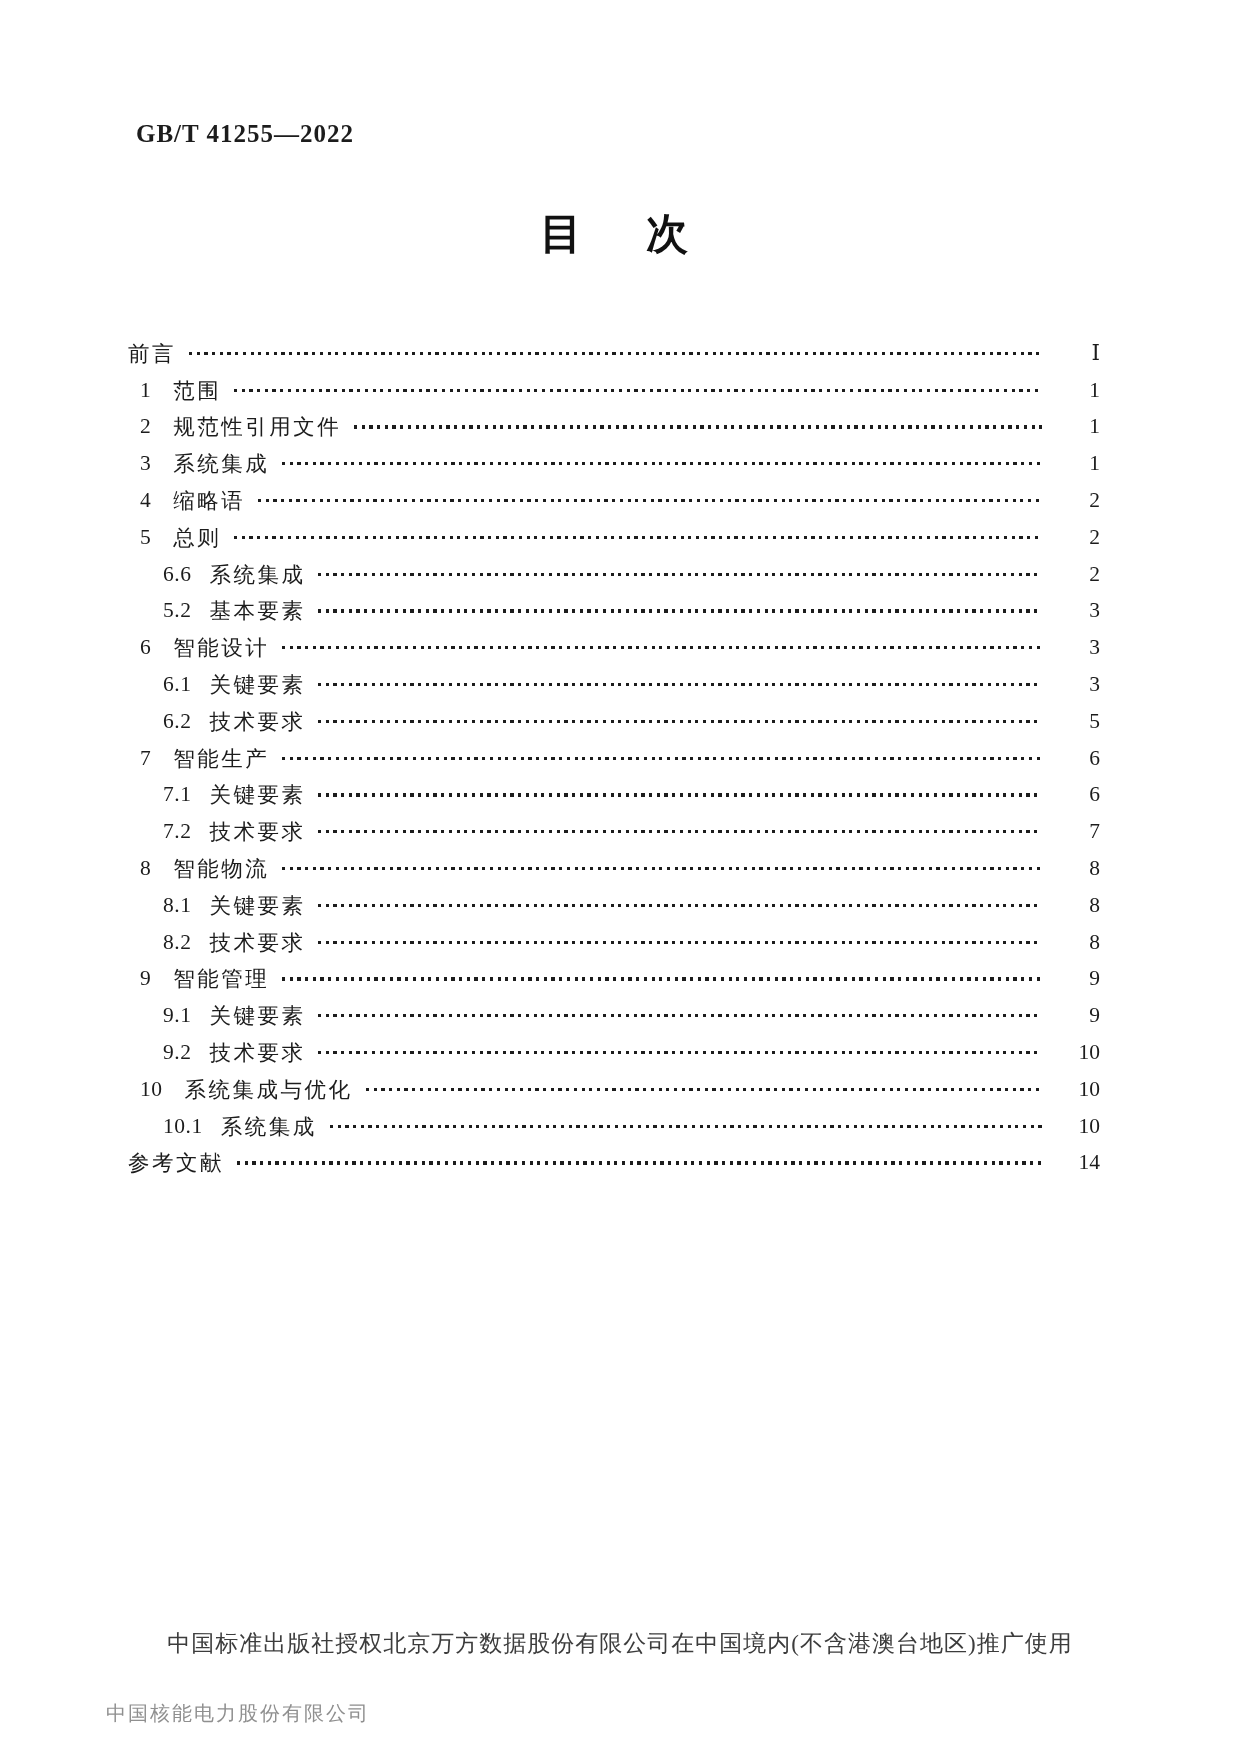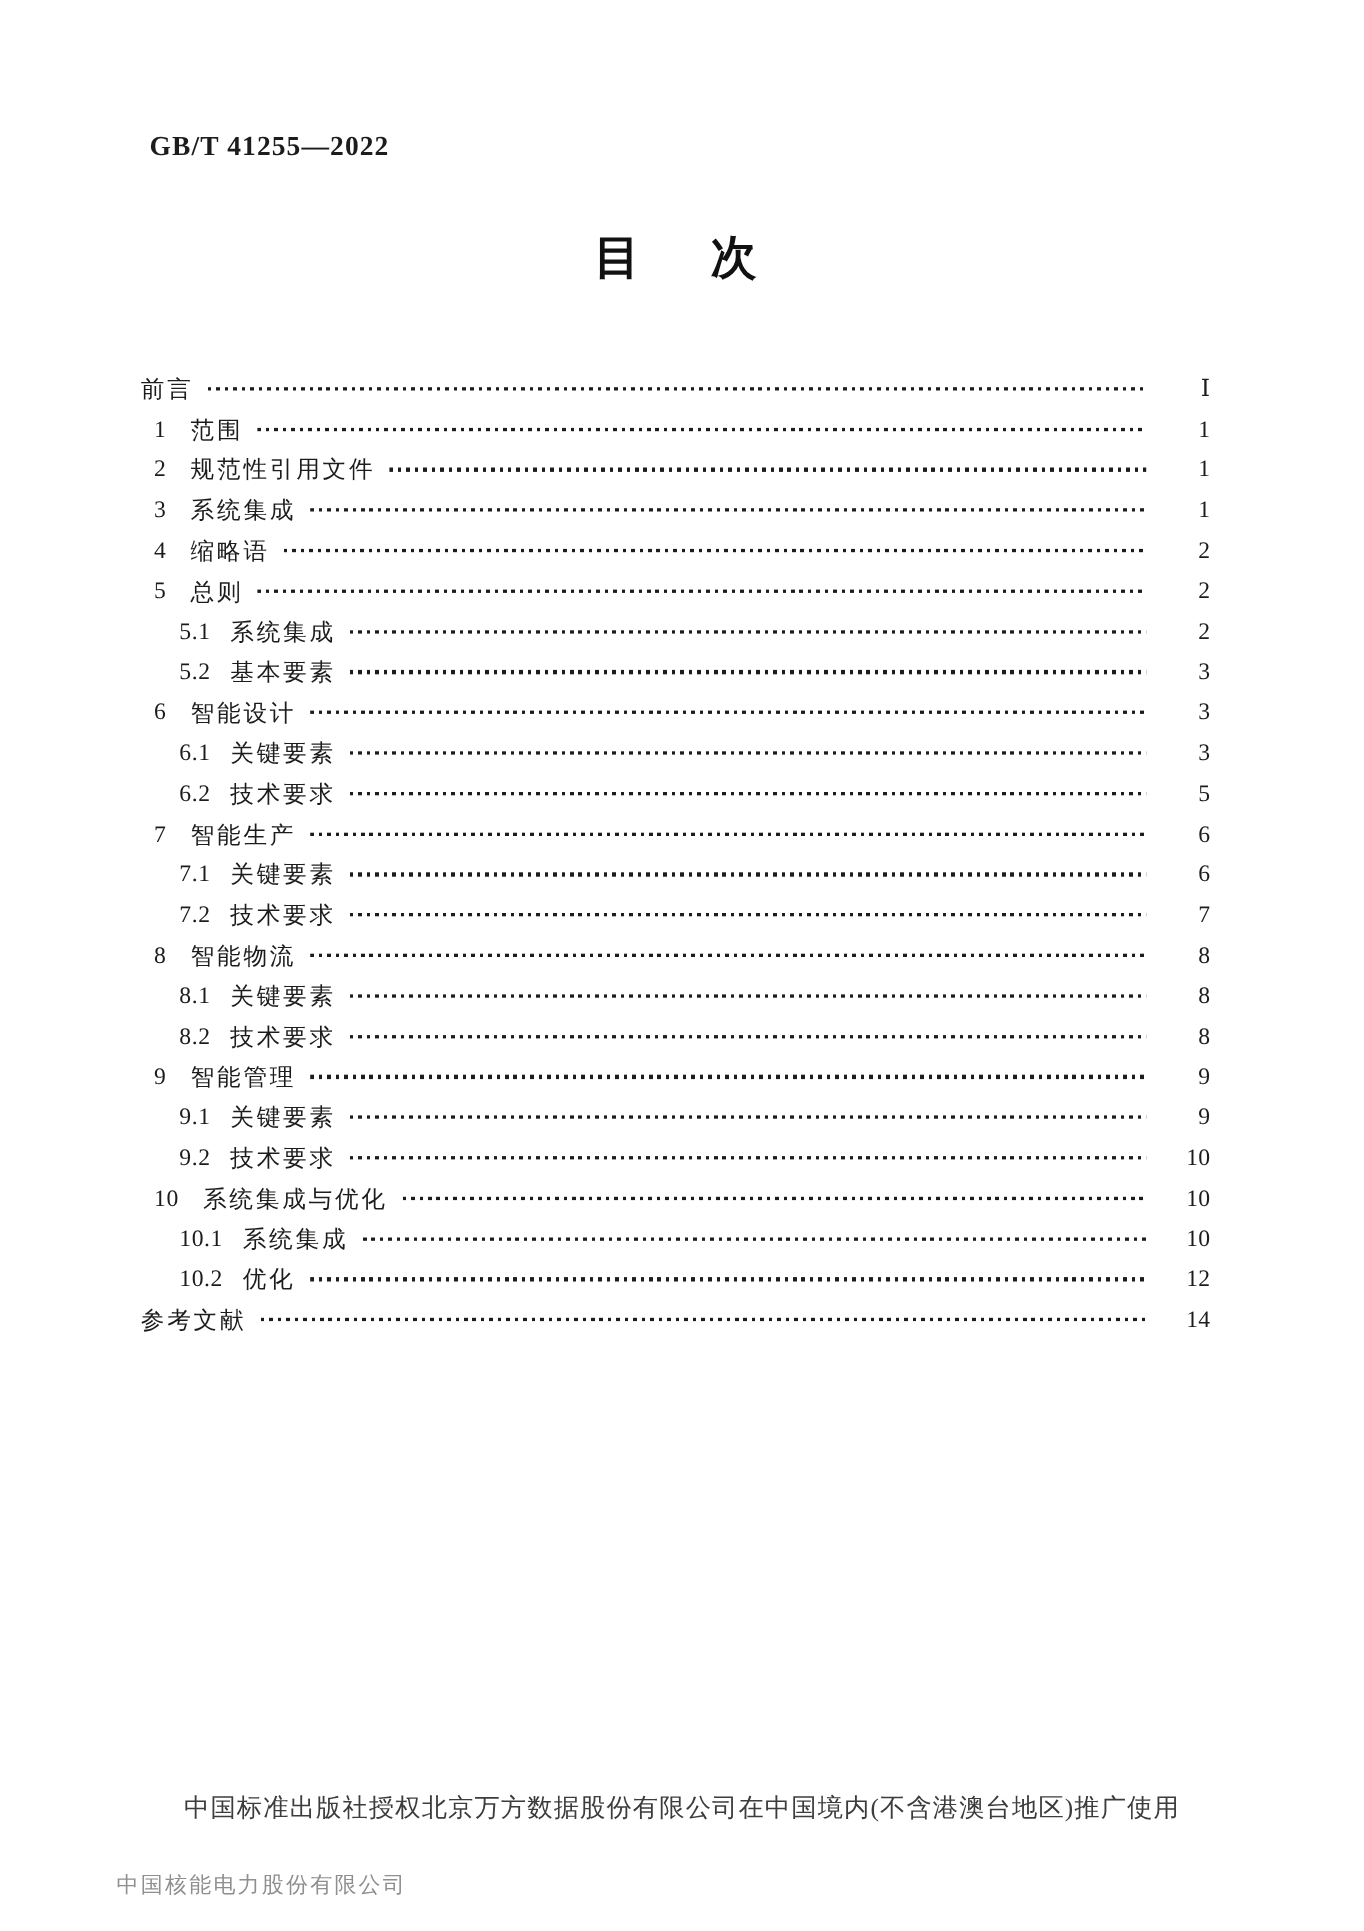--- a/index.html
+++ b/index.html
@@ -135,21 +135,21 @@
       <span class="dots"></span>
       <span class="pageno">2</span>
     </div>
       <div class="toc-row lv1">
       <span class="num">5</span>
       <span class="label">总则</span>
       <span class="dots"></span>
       <span class="pageno">2</span>
     </div>
       <div class="toc-row lv2">
-      <span class="num">5.1</span>
+      <span class="num">6.6</span>
       <span class="label">系统集成</span>
       <span class="dots"></span>
       <span class="pageno">2</span>
     </div>
       <div class="toc-row lv2">
       <span class="num">5.2</span>
       <span class="label">基本要素</span>
       <span class="dots"></span>
       <span class="pageno">3</span>
     </div>
@@ -230,26 +230,20 @@
       <span class="label">系统集成与优化</span>
       <span class="dots"></span>
       <span class="pageno">10</span>
     </div>
       <div class="toc-row lv2">
       <span class="num">10.1</span>
       <span class="label">系统集成</span>
       <span class="dots"></span>
       <span class="pageno">10</span>
     </div>
-      <div class="toc-row lv2">
-      <span class="num">10.2</span>
-      <span class="label">优化</span>
-      <span class="dots"></span>
-      <span class="pageno">12</span>
-    </div>
       <div class="toc-row lv0">
 
       <span class="label">参考文献</span>
       <span class="dots"></span>
       <span class="pageno">14</span>
     </div>
     </div>
 
   <div class="footer-auth">中国标准出版社授权北京万方数据股份有限公司在中国境内(不含港澳台地区)推广使用</div>
 

